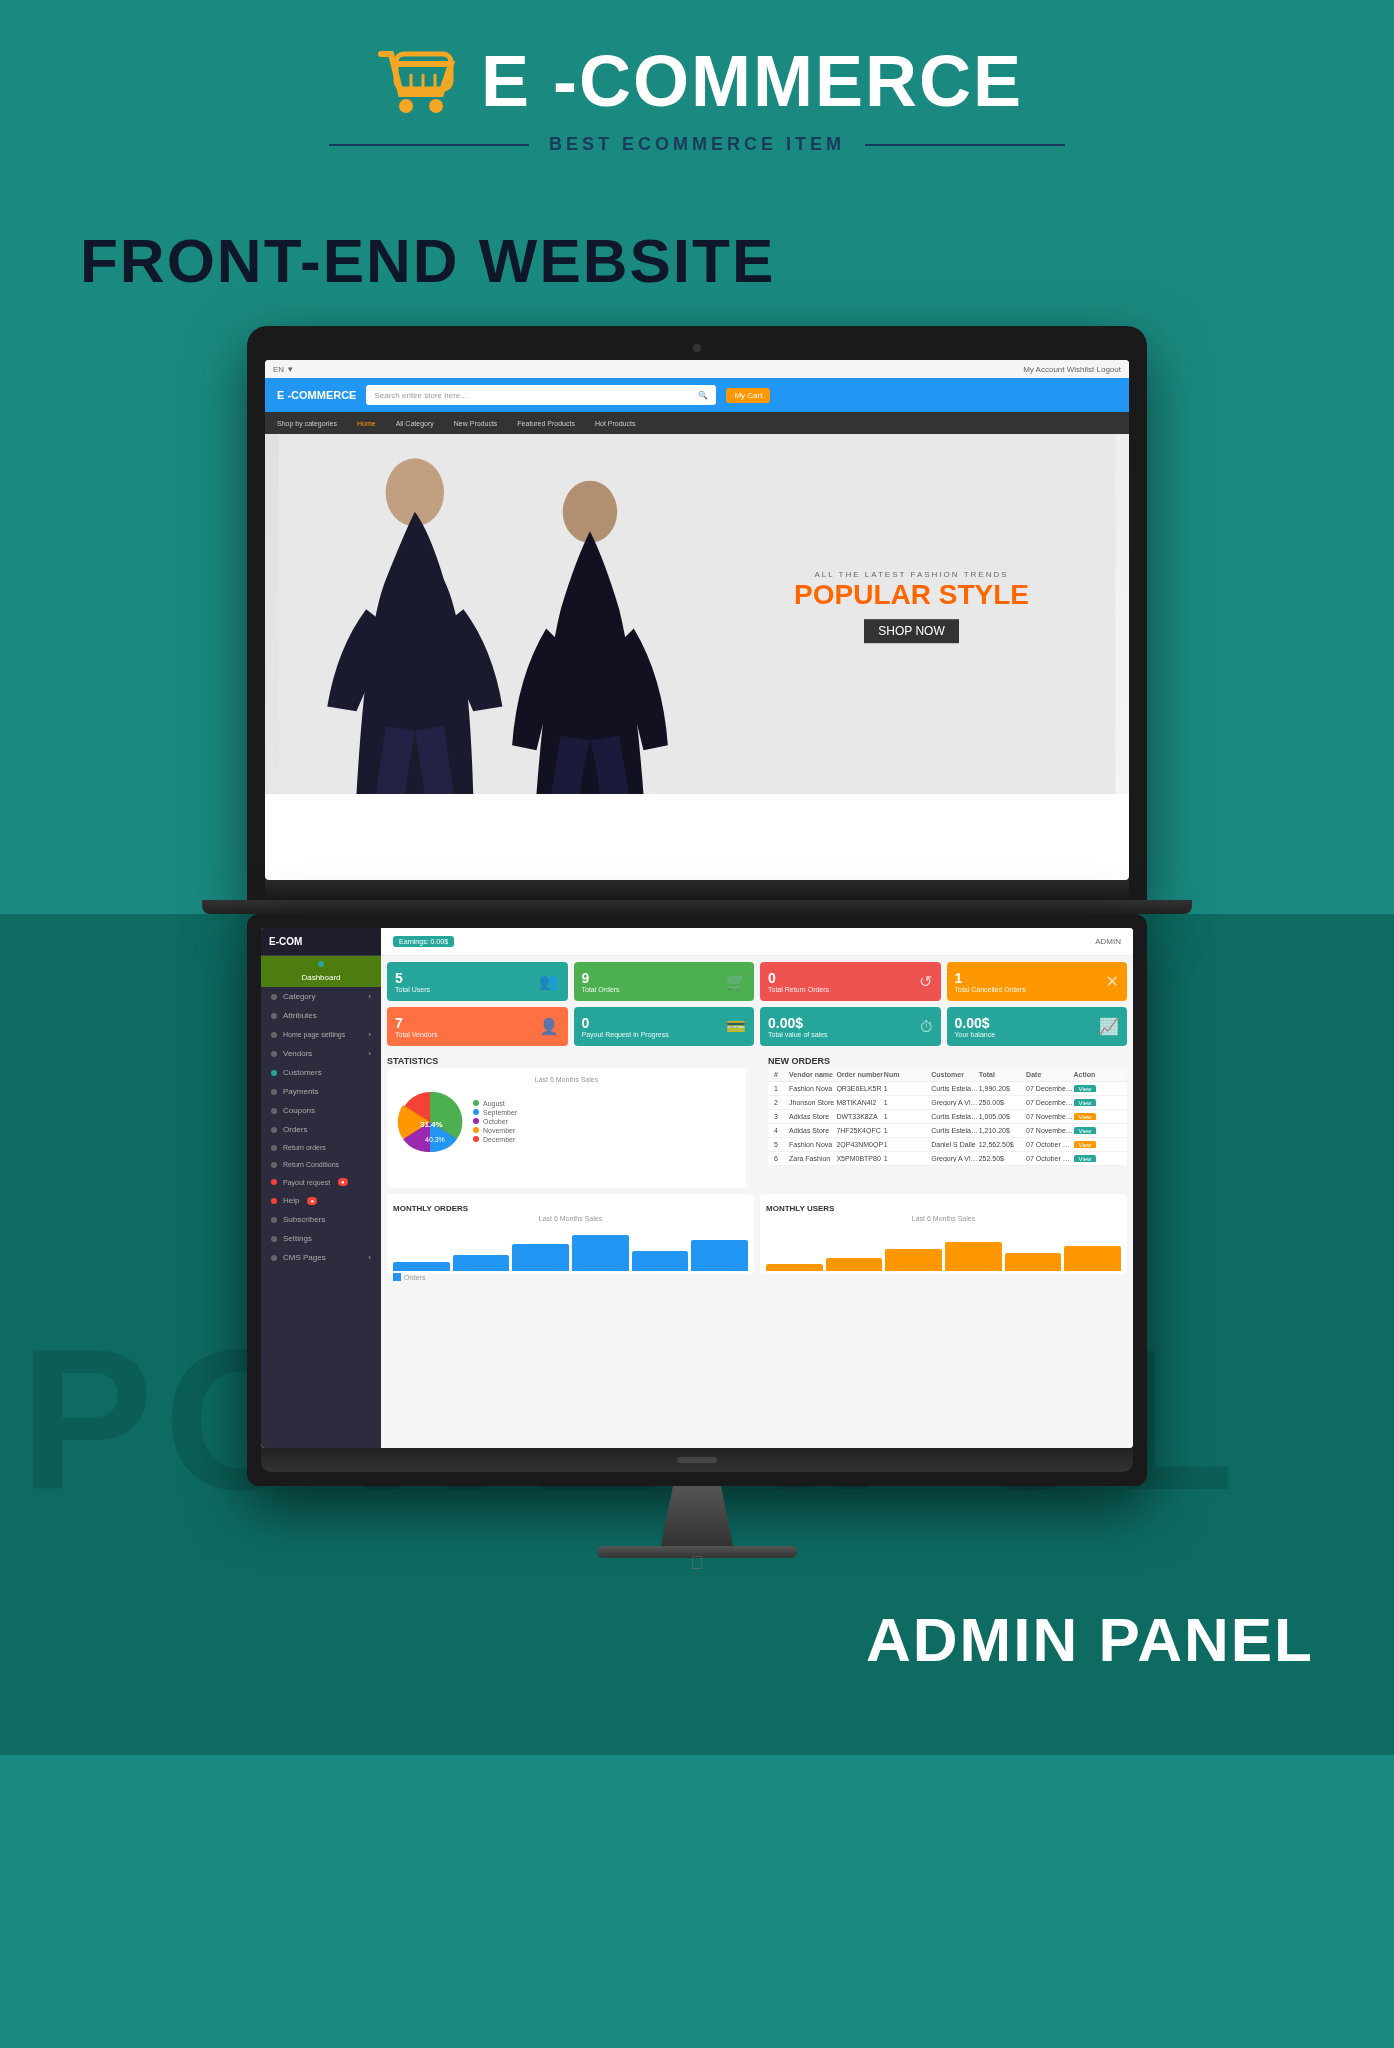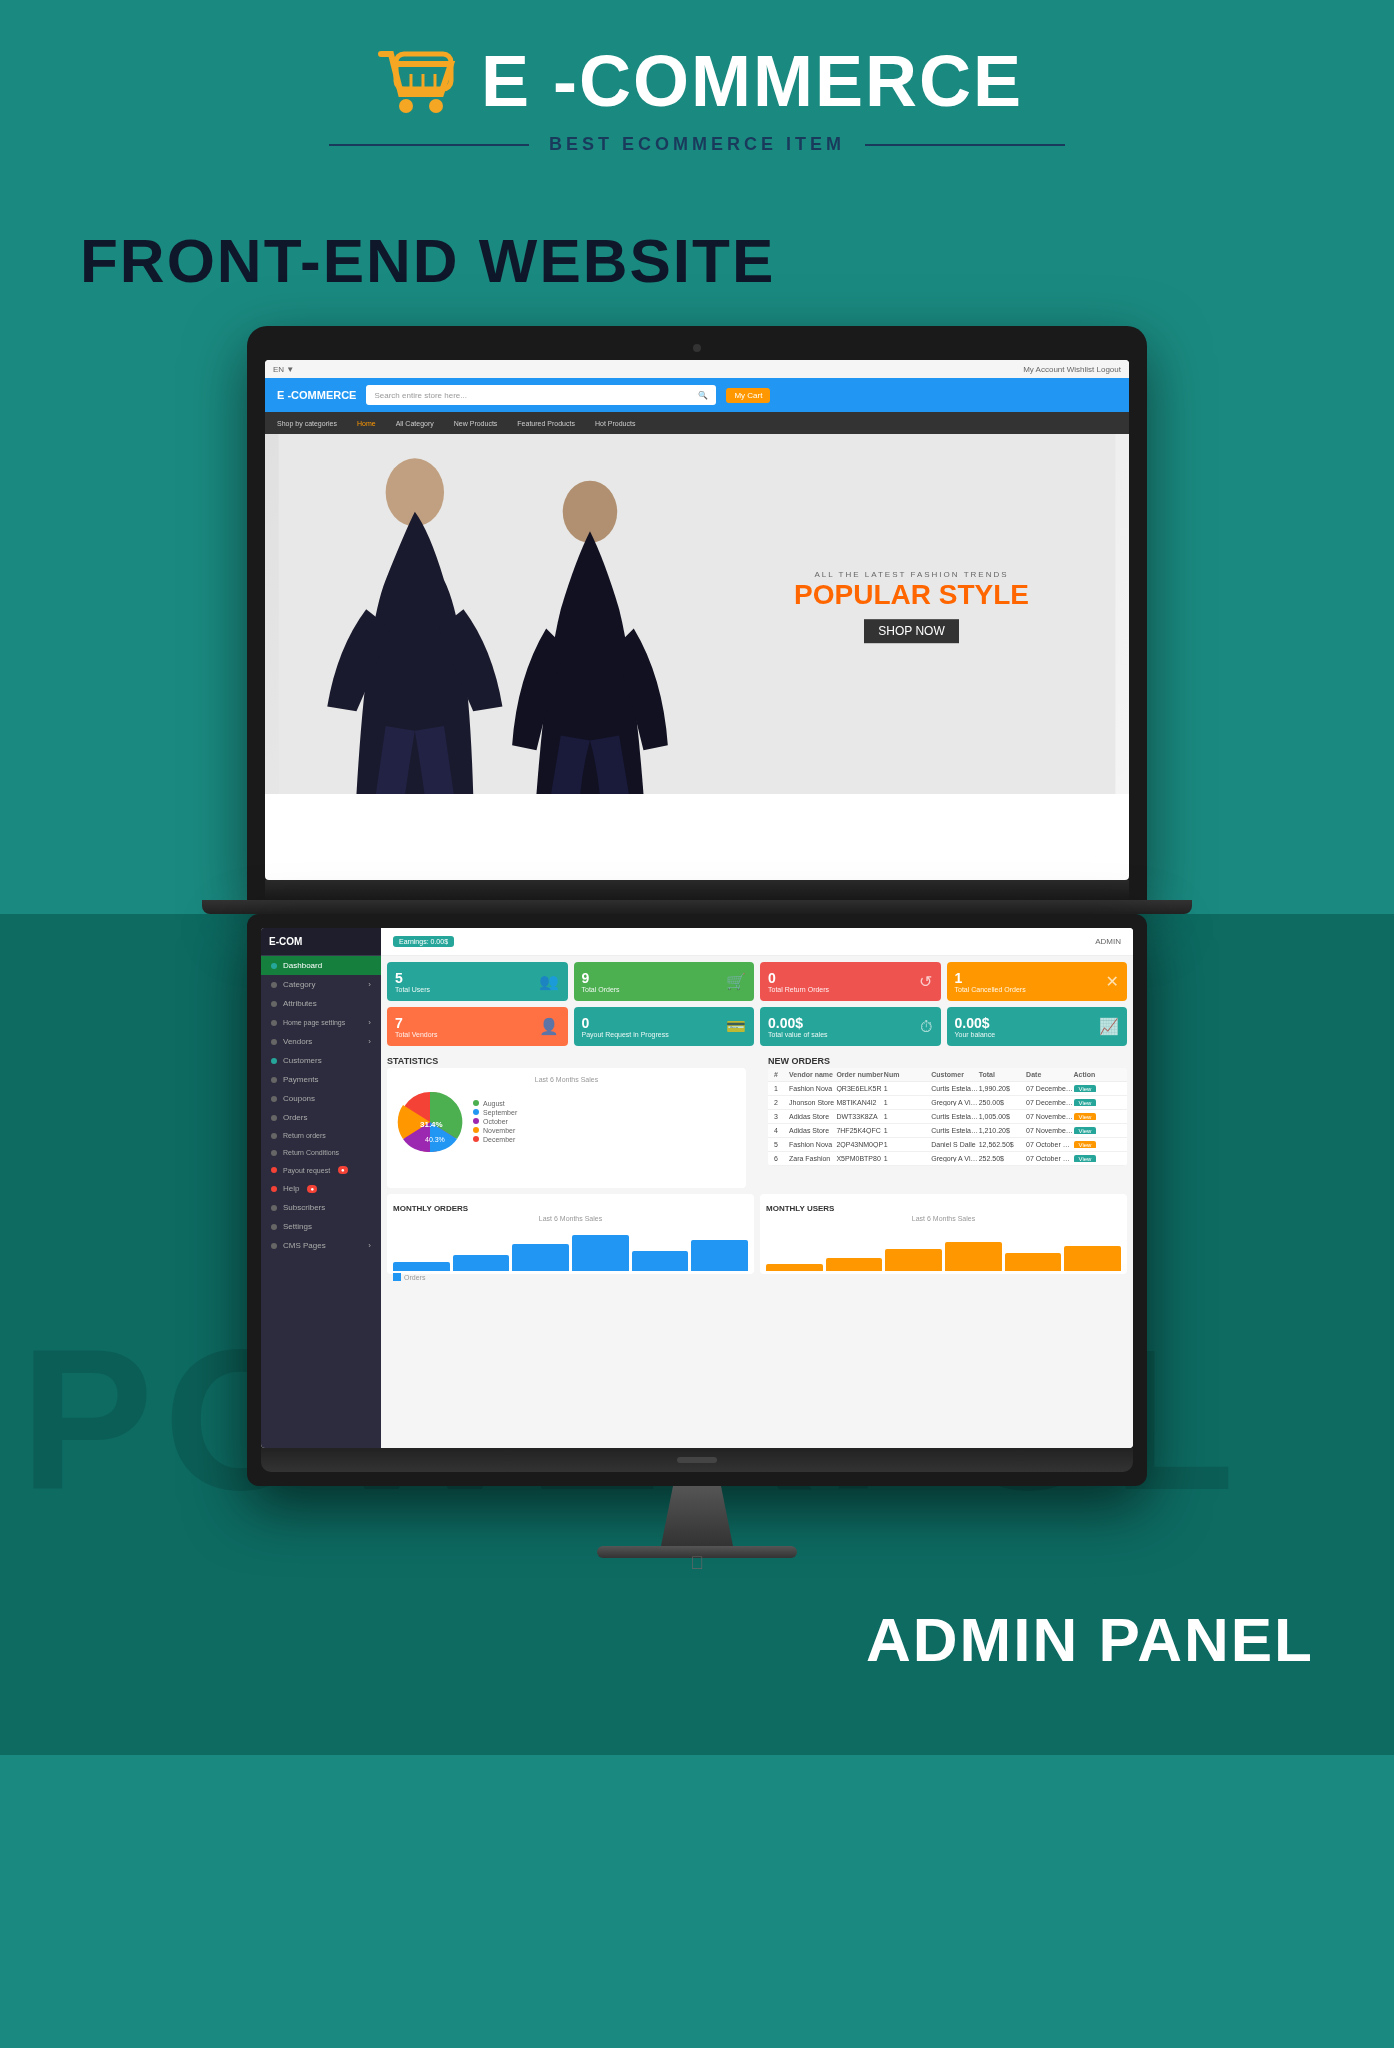--- a/index.html
+++ b/index.html
@@ -388,22 +388,23 @@
       display: flex;
       align-items: center;
       padding: 5px 10px;
       color: #aaa;
       font-size: 8px;
       gap: 6px;
       cursor: pointer;
     }
 
     .admin-sidebar-item:hover, .admin-sidebar-item.active {
-      background: #15803d;
+      background: #4d7c0f;
       color: white;
+      flex-direction: column;
     }
 
     .admin-sidebar-dot {
       width: 6px;
       height: 6px;
       border-radius: 50%;
       background: #666;
     }
 
     .admin-sidebar-dot.teal { background: #26a69a; }

